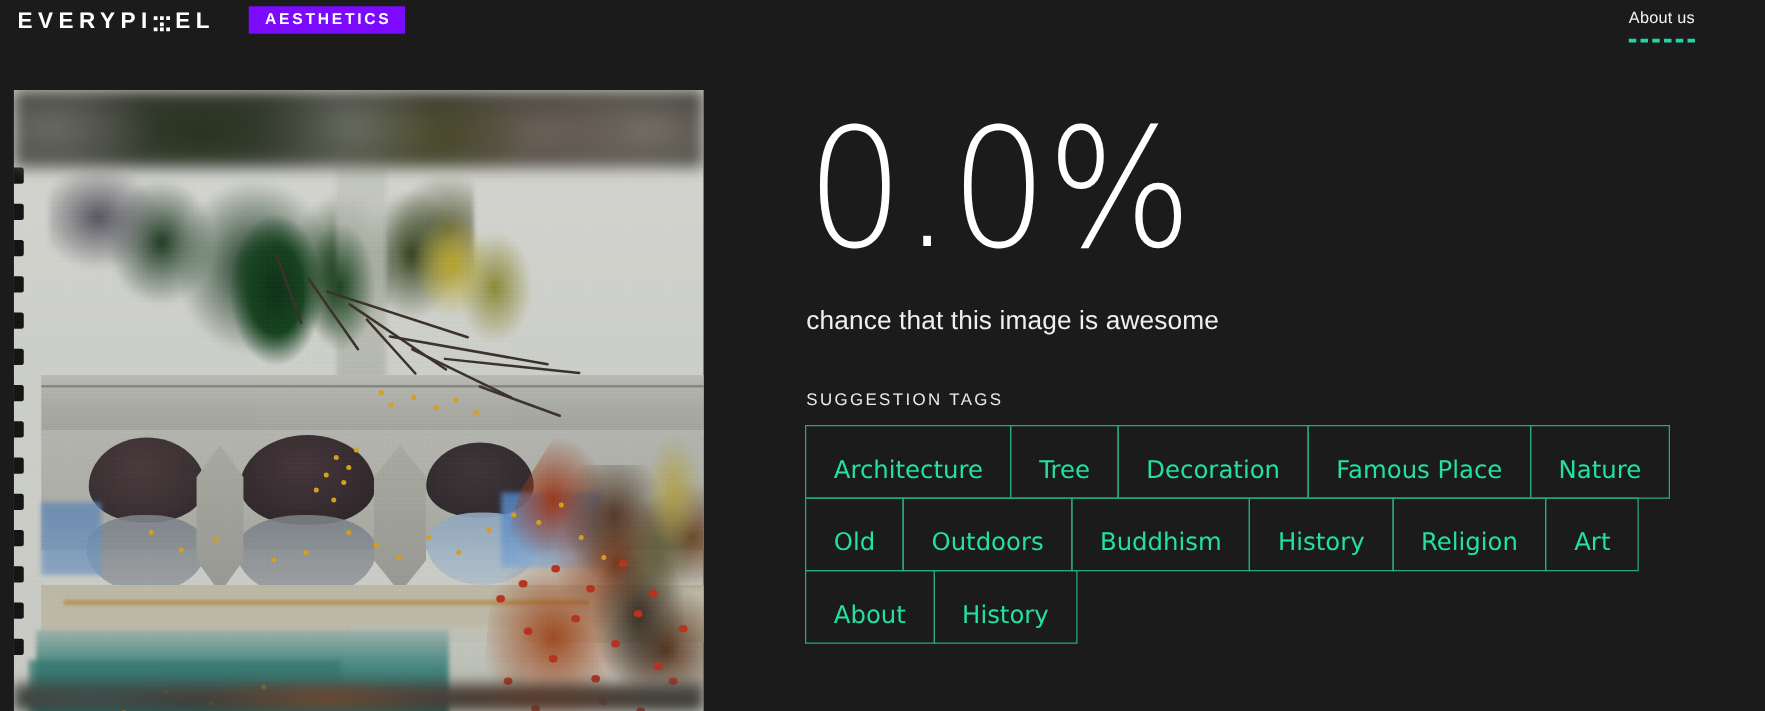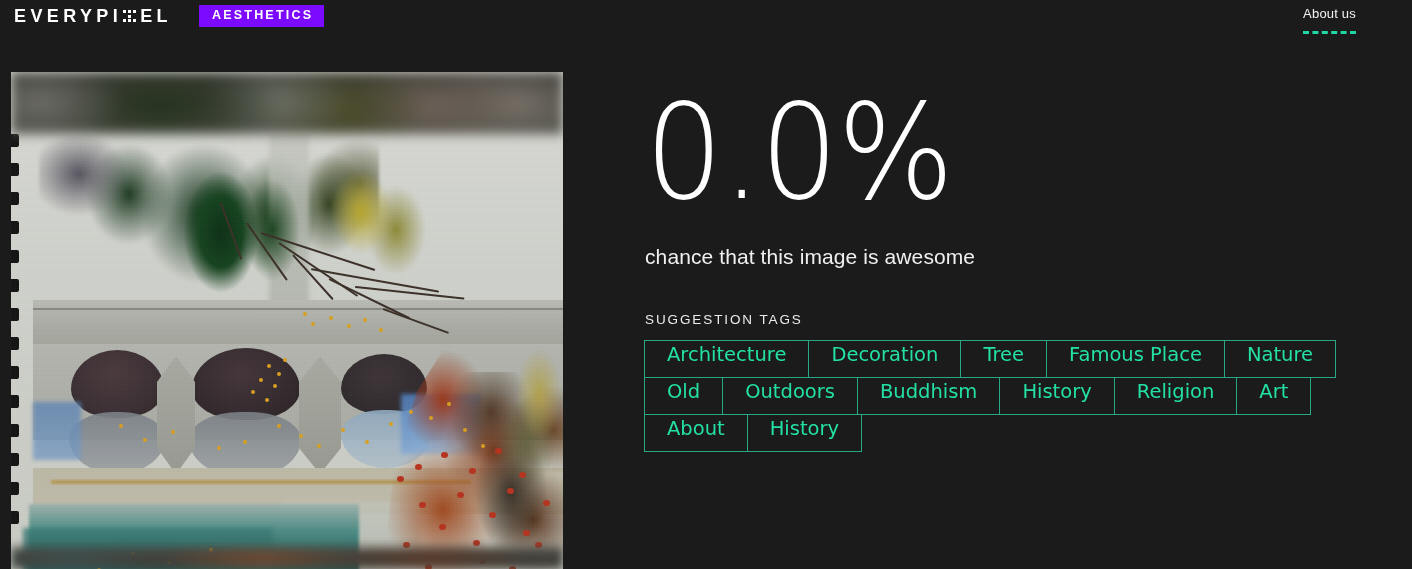--- a/index.html
+++ b/index.html
@@ -25,21 +25,21 @@
     top: 0; left: 0;
     width: 1412px;
     height: 48px;
   }
 
   .logo {
     position: absolute;
     left: 14px;
     top: 5px;
     display: flex;
-    align-items: center;
+    align-items: flex-end;
     height: 22px;
   }
   .logo-text {
     color: #ffffff;
     font-size: 18px;
     font-weight: 700;
     letter-spacing: 4.4px;
     line-height: 22px;
     white-space: pre;
   }
@@ -446,21 +446,21 @@
     width: 714px;
     display: flex;
     flex-wrap: wrap;
   }
 
   .tag {
     border: 1px solid #27a884;
     color: #23e0a4;
     font-size: 19.5px;
     line-height: 22px;
-    padding: 3px 22px 11px 22px;
+    padding: 24px 22px 11px 22px;
     margin: 0 0 -1px -1px;
     background: transparent;
     white-space: nowrap;
     cursor: pointer;
     font-family: "DejaVu Sans", sans-serif;
   }
 </style>
 </head>
 <body>
 
@@ -613,22 +613,22 @@
       <div class="blur-bottom"></div>
     </div>
   </div>
 
   <div class="panel">
     <div class="score">0.0%</div>
     <div class="score-caption">chance that this image is awesome</div>
     <div class="tags-title">SUGGESTION TAGS</div>
     <div class="tags" id="tags">
         <div class="tag">Architecture</div>
+        <div class="tag">Tree</div>
         <div class="tag">Decoration</div>
-        <div class="tag">Tree</div>
         <div class="tag">Famous Place</div>
         <div class="tag">Nature</div>
         <div class="tag">Old</div>
         <div class="tag">Outdoors</div>
         <div class="tag">Buddhism</div>
         <div class="tag">History</div>
         <div class="tag">Religion</div>
         <div class="tag">Art</div>
         <div class="tag">About</div>
         <div class="tag">History</div>

